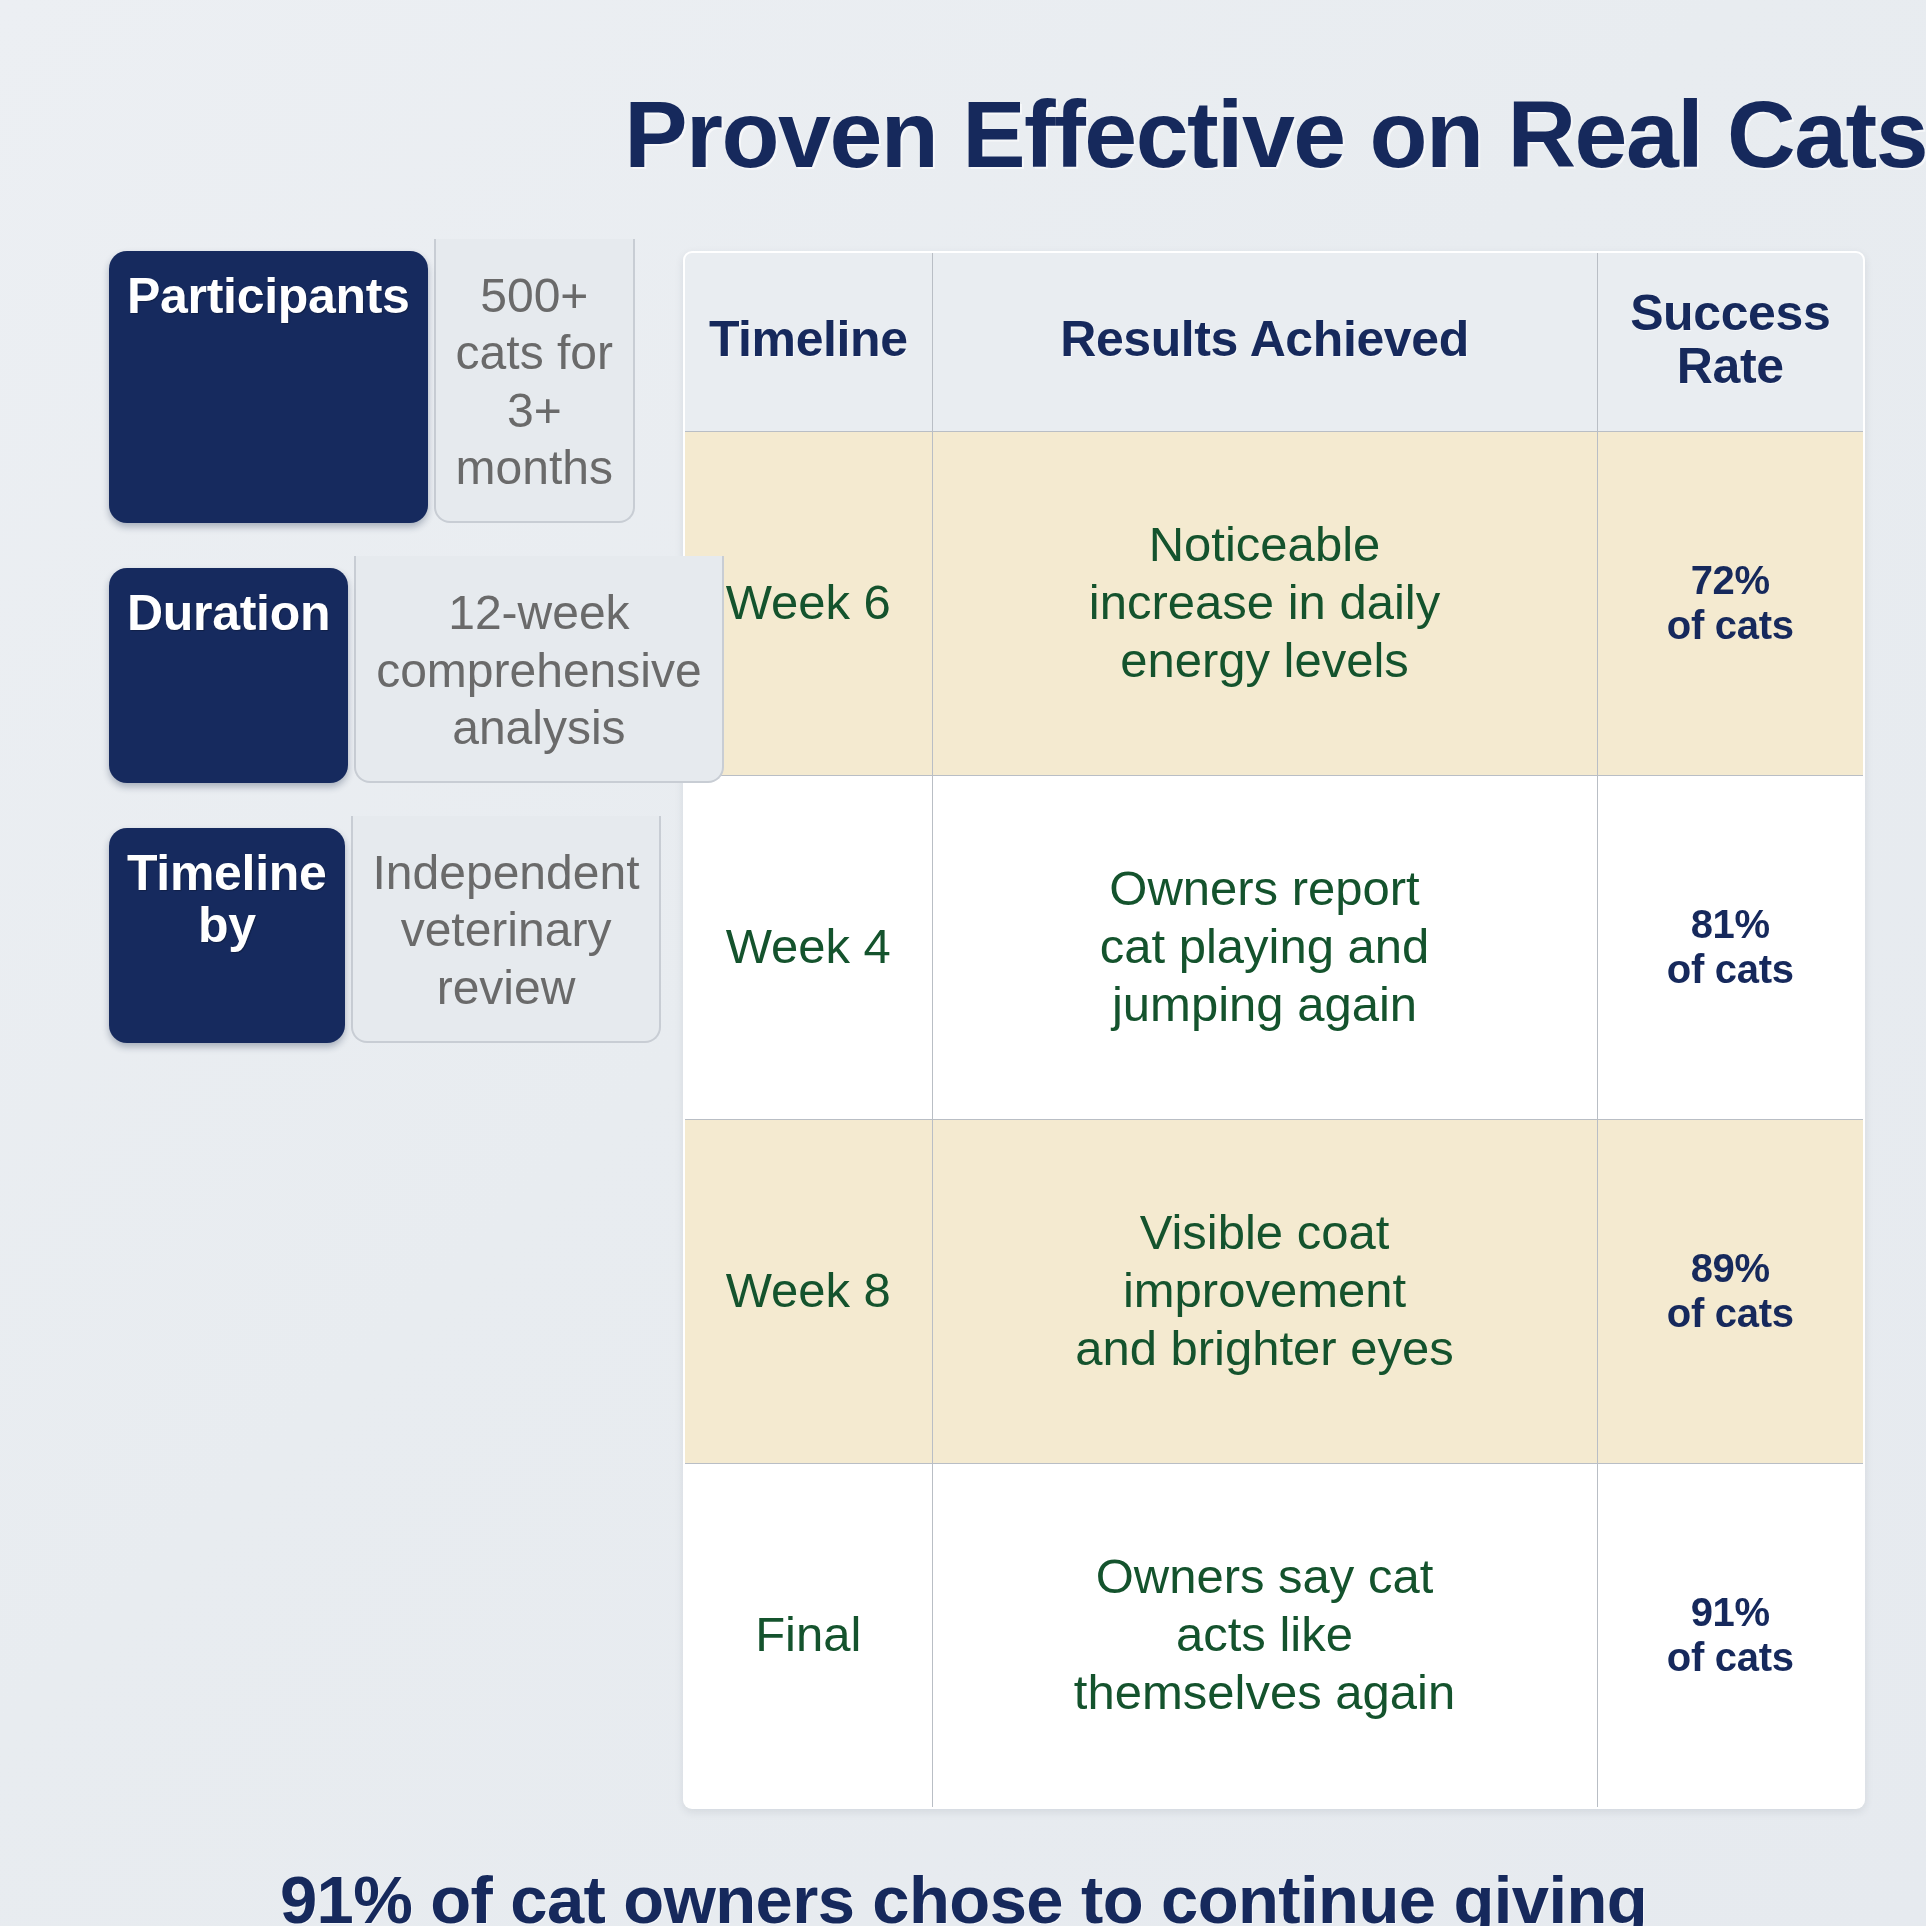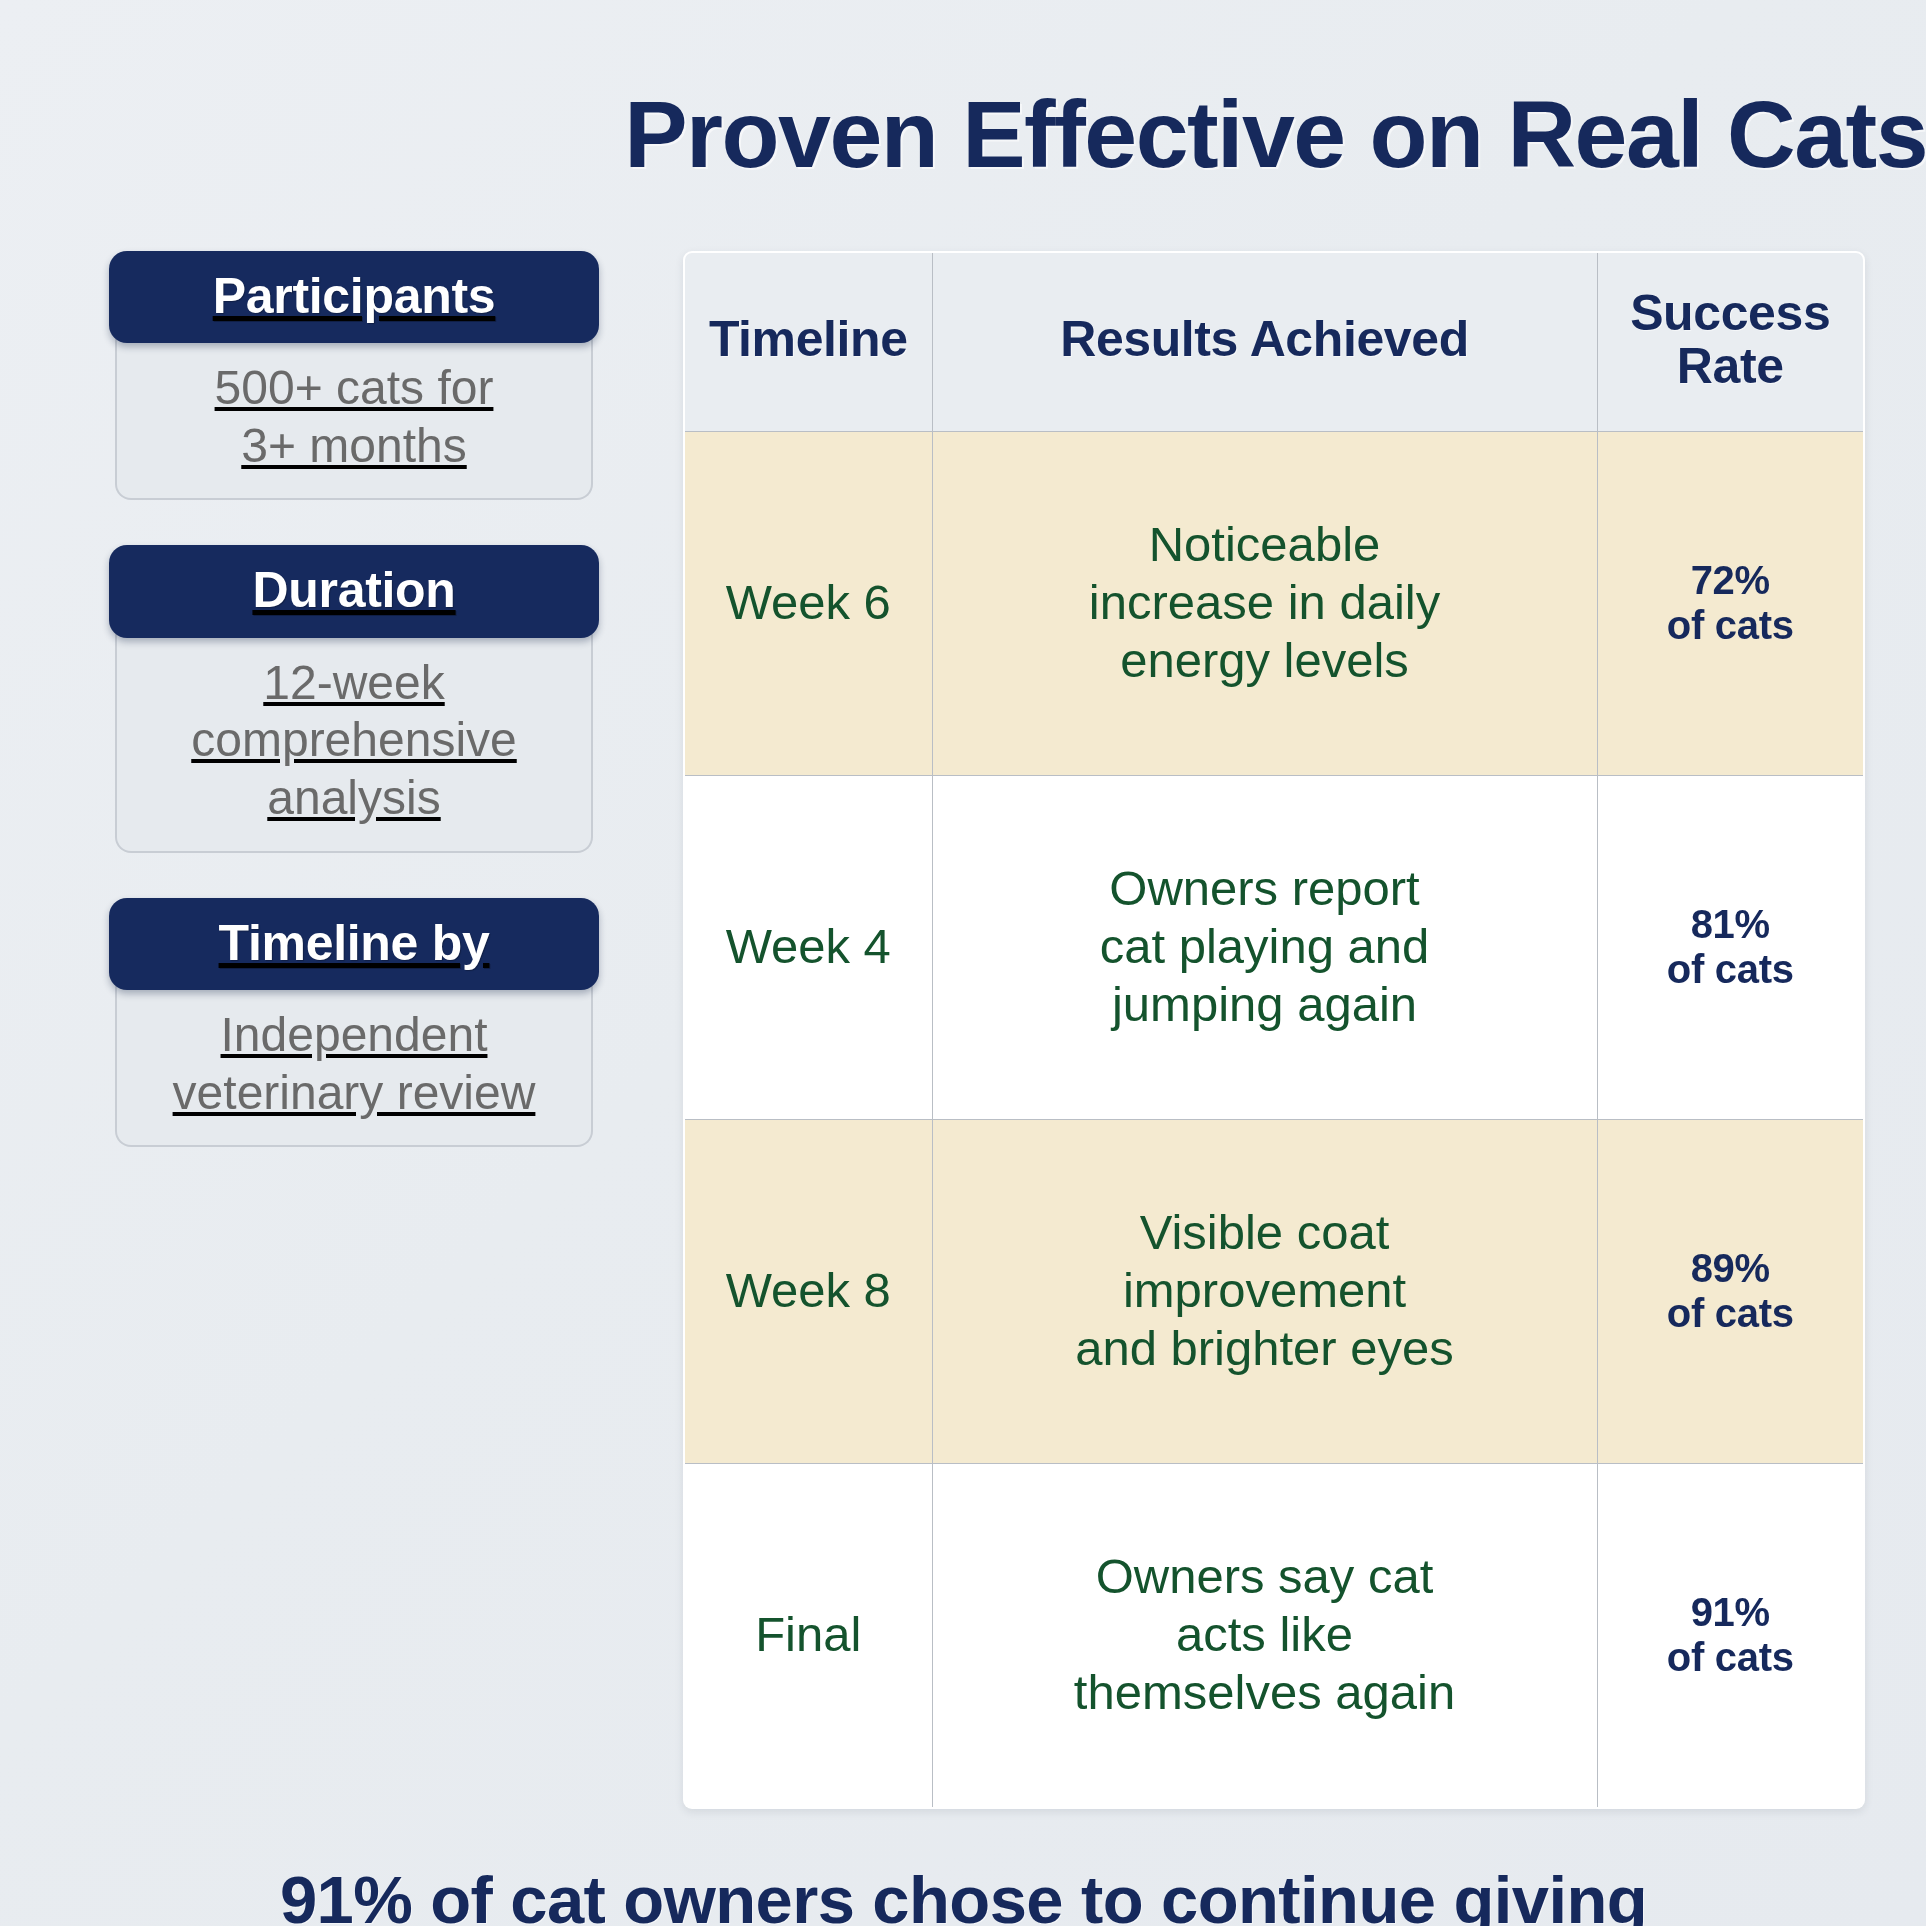--- a/index.html
+++ b/index.html
@@ -54,22 +54,21 @@
     display: flex;
     flex-direction: column;
     gap: 45px;
     padding-left: 50px;
     box-sizing: border-box;
   }
 
   .info-card {
     position: relative;
     display: flex;
-    flex-direction: column;
-    text-decoration: underline;
+    flex-direction: row;
   }
   .info-card-head {
     background: #162a5e;
     color: #ffffff;
     border-radius: 18px;
     padding: 19px 18px 21px 18px;
     text-align: center;
     font-size: 50px;
     font-weight: 700;
     line-height: 1.05;

